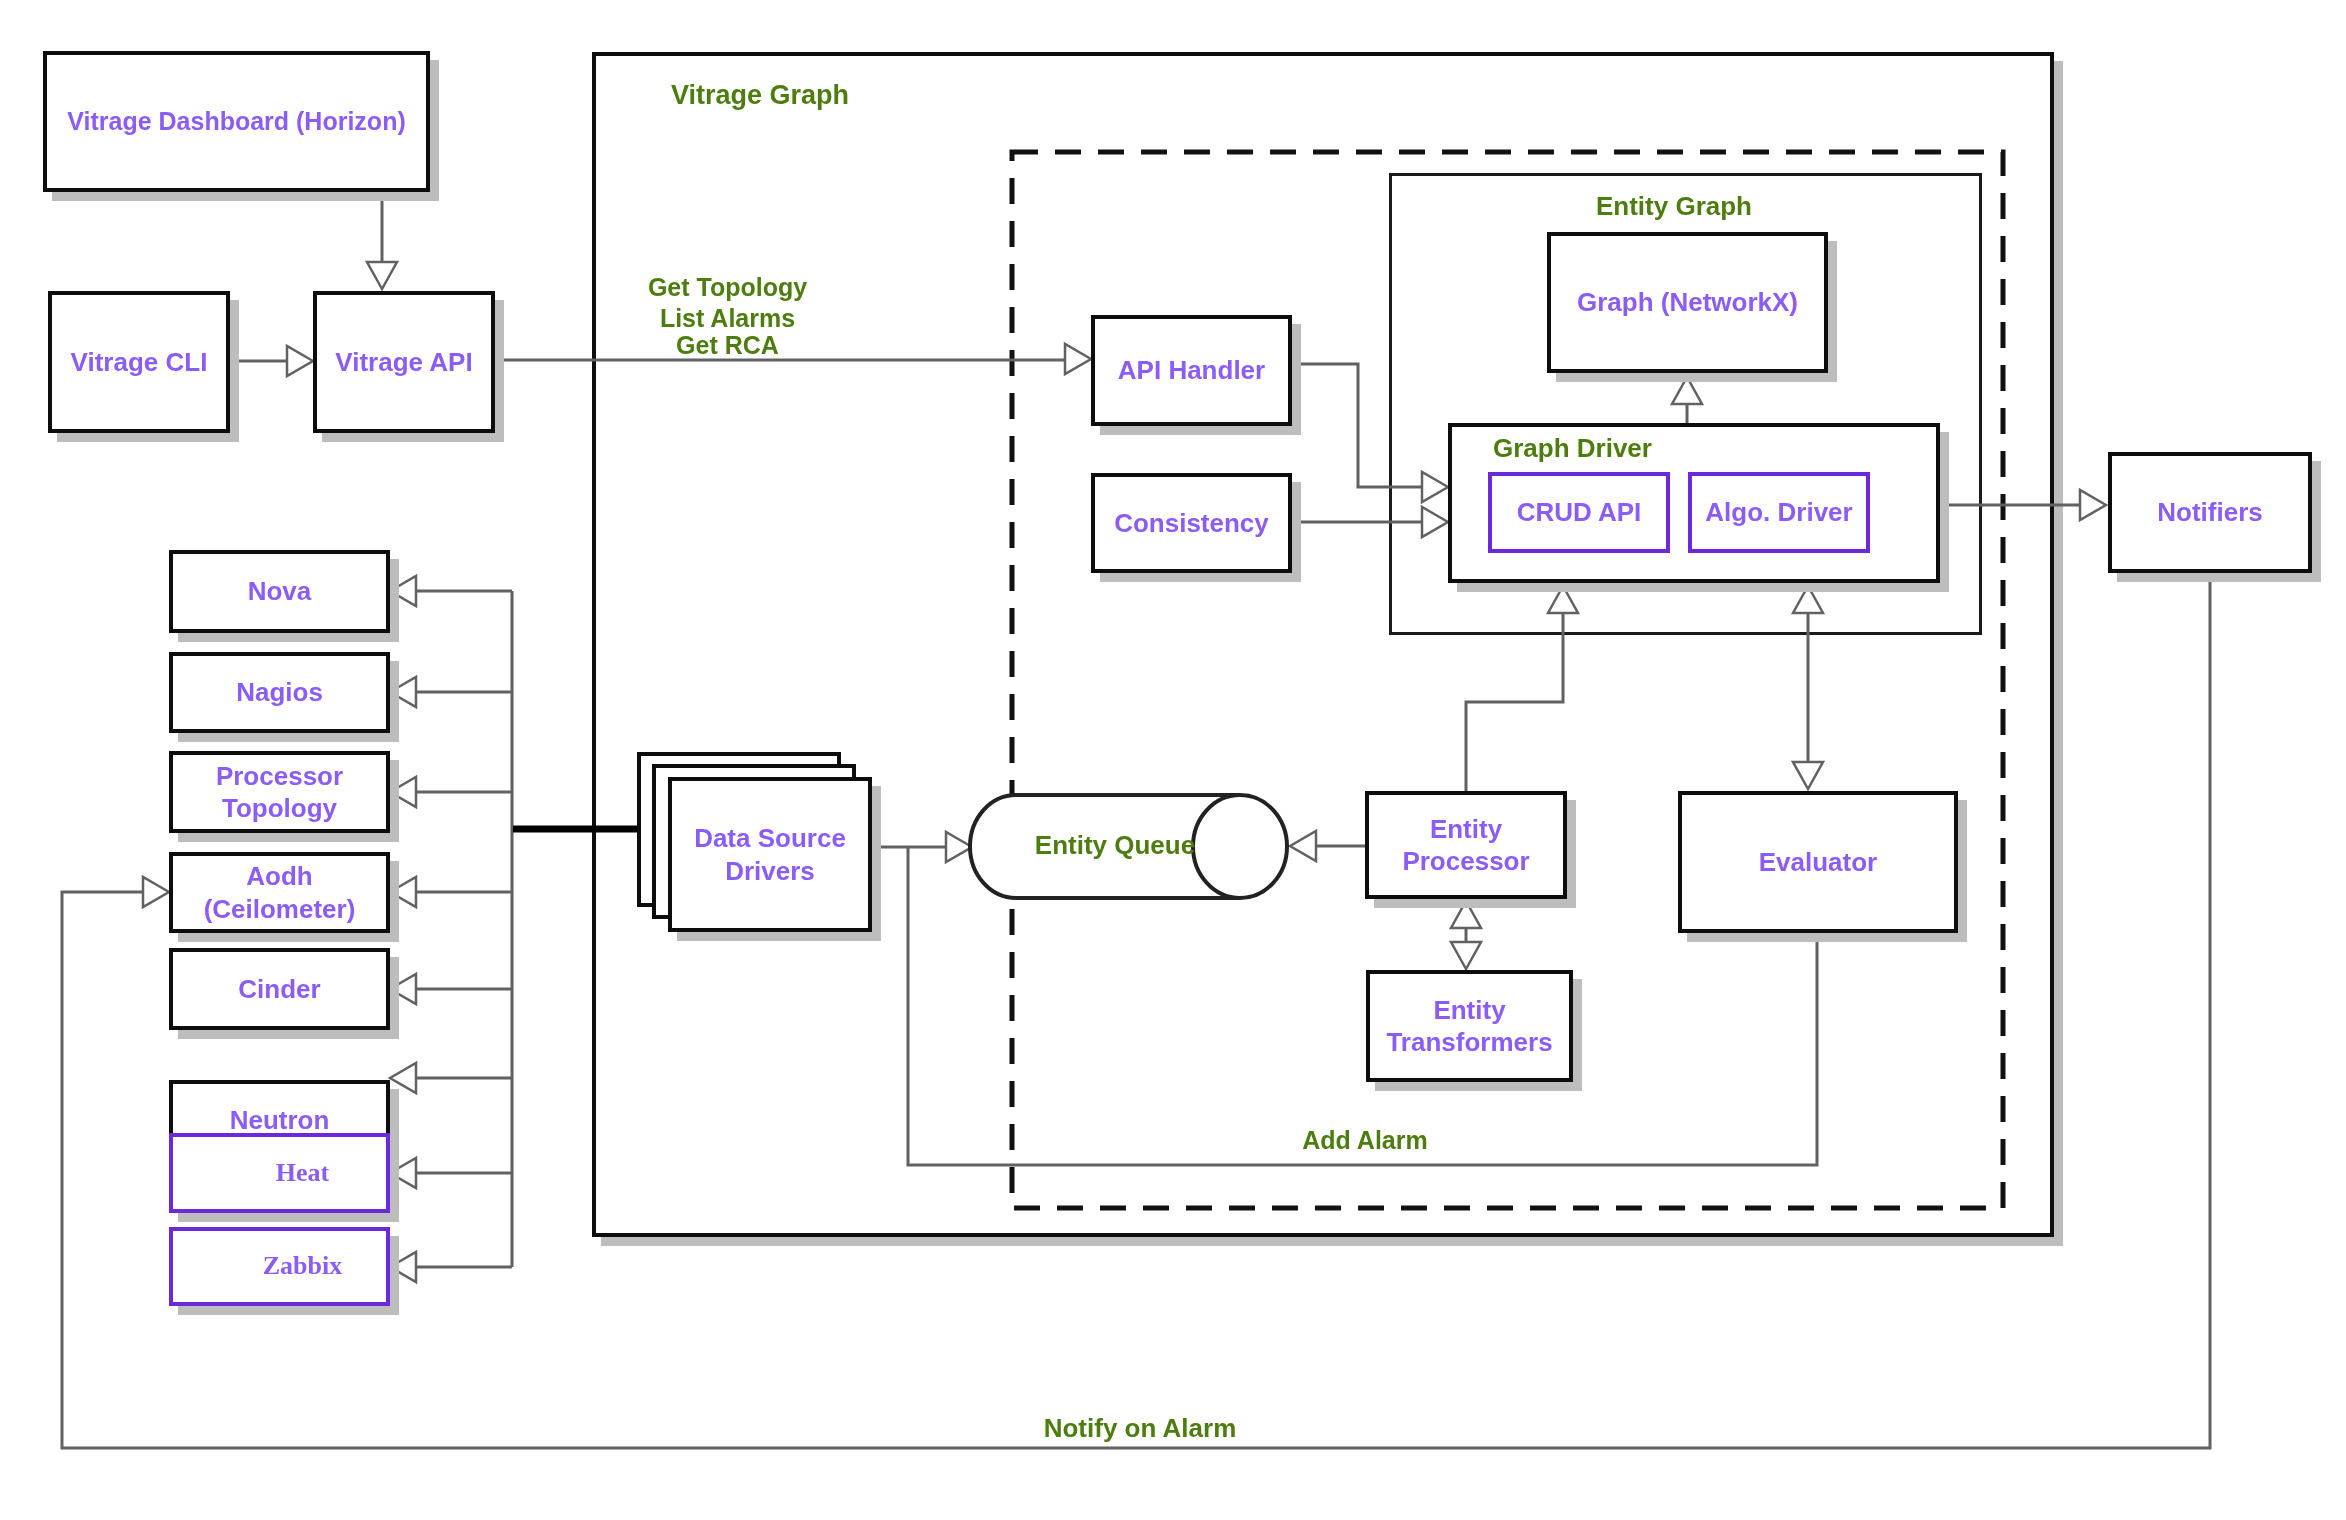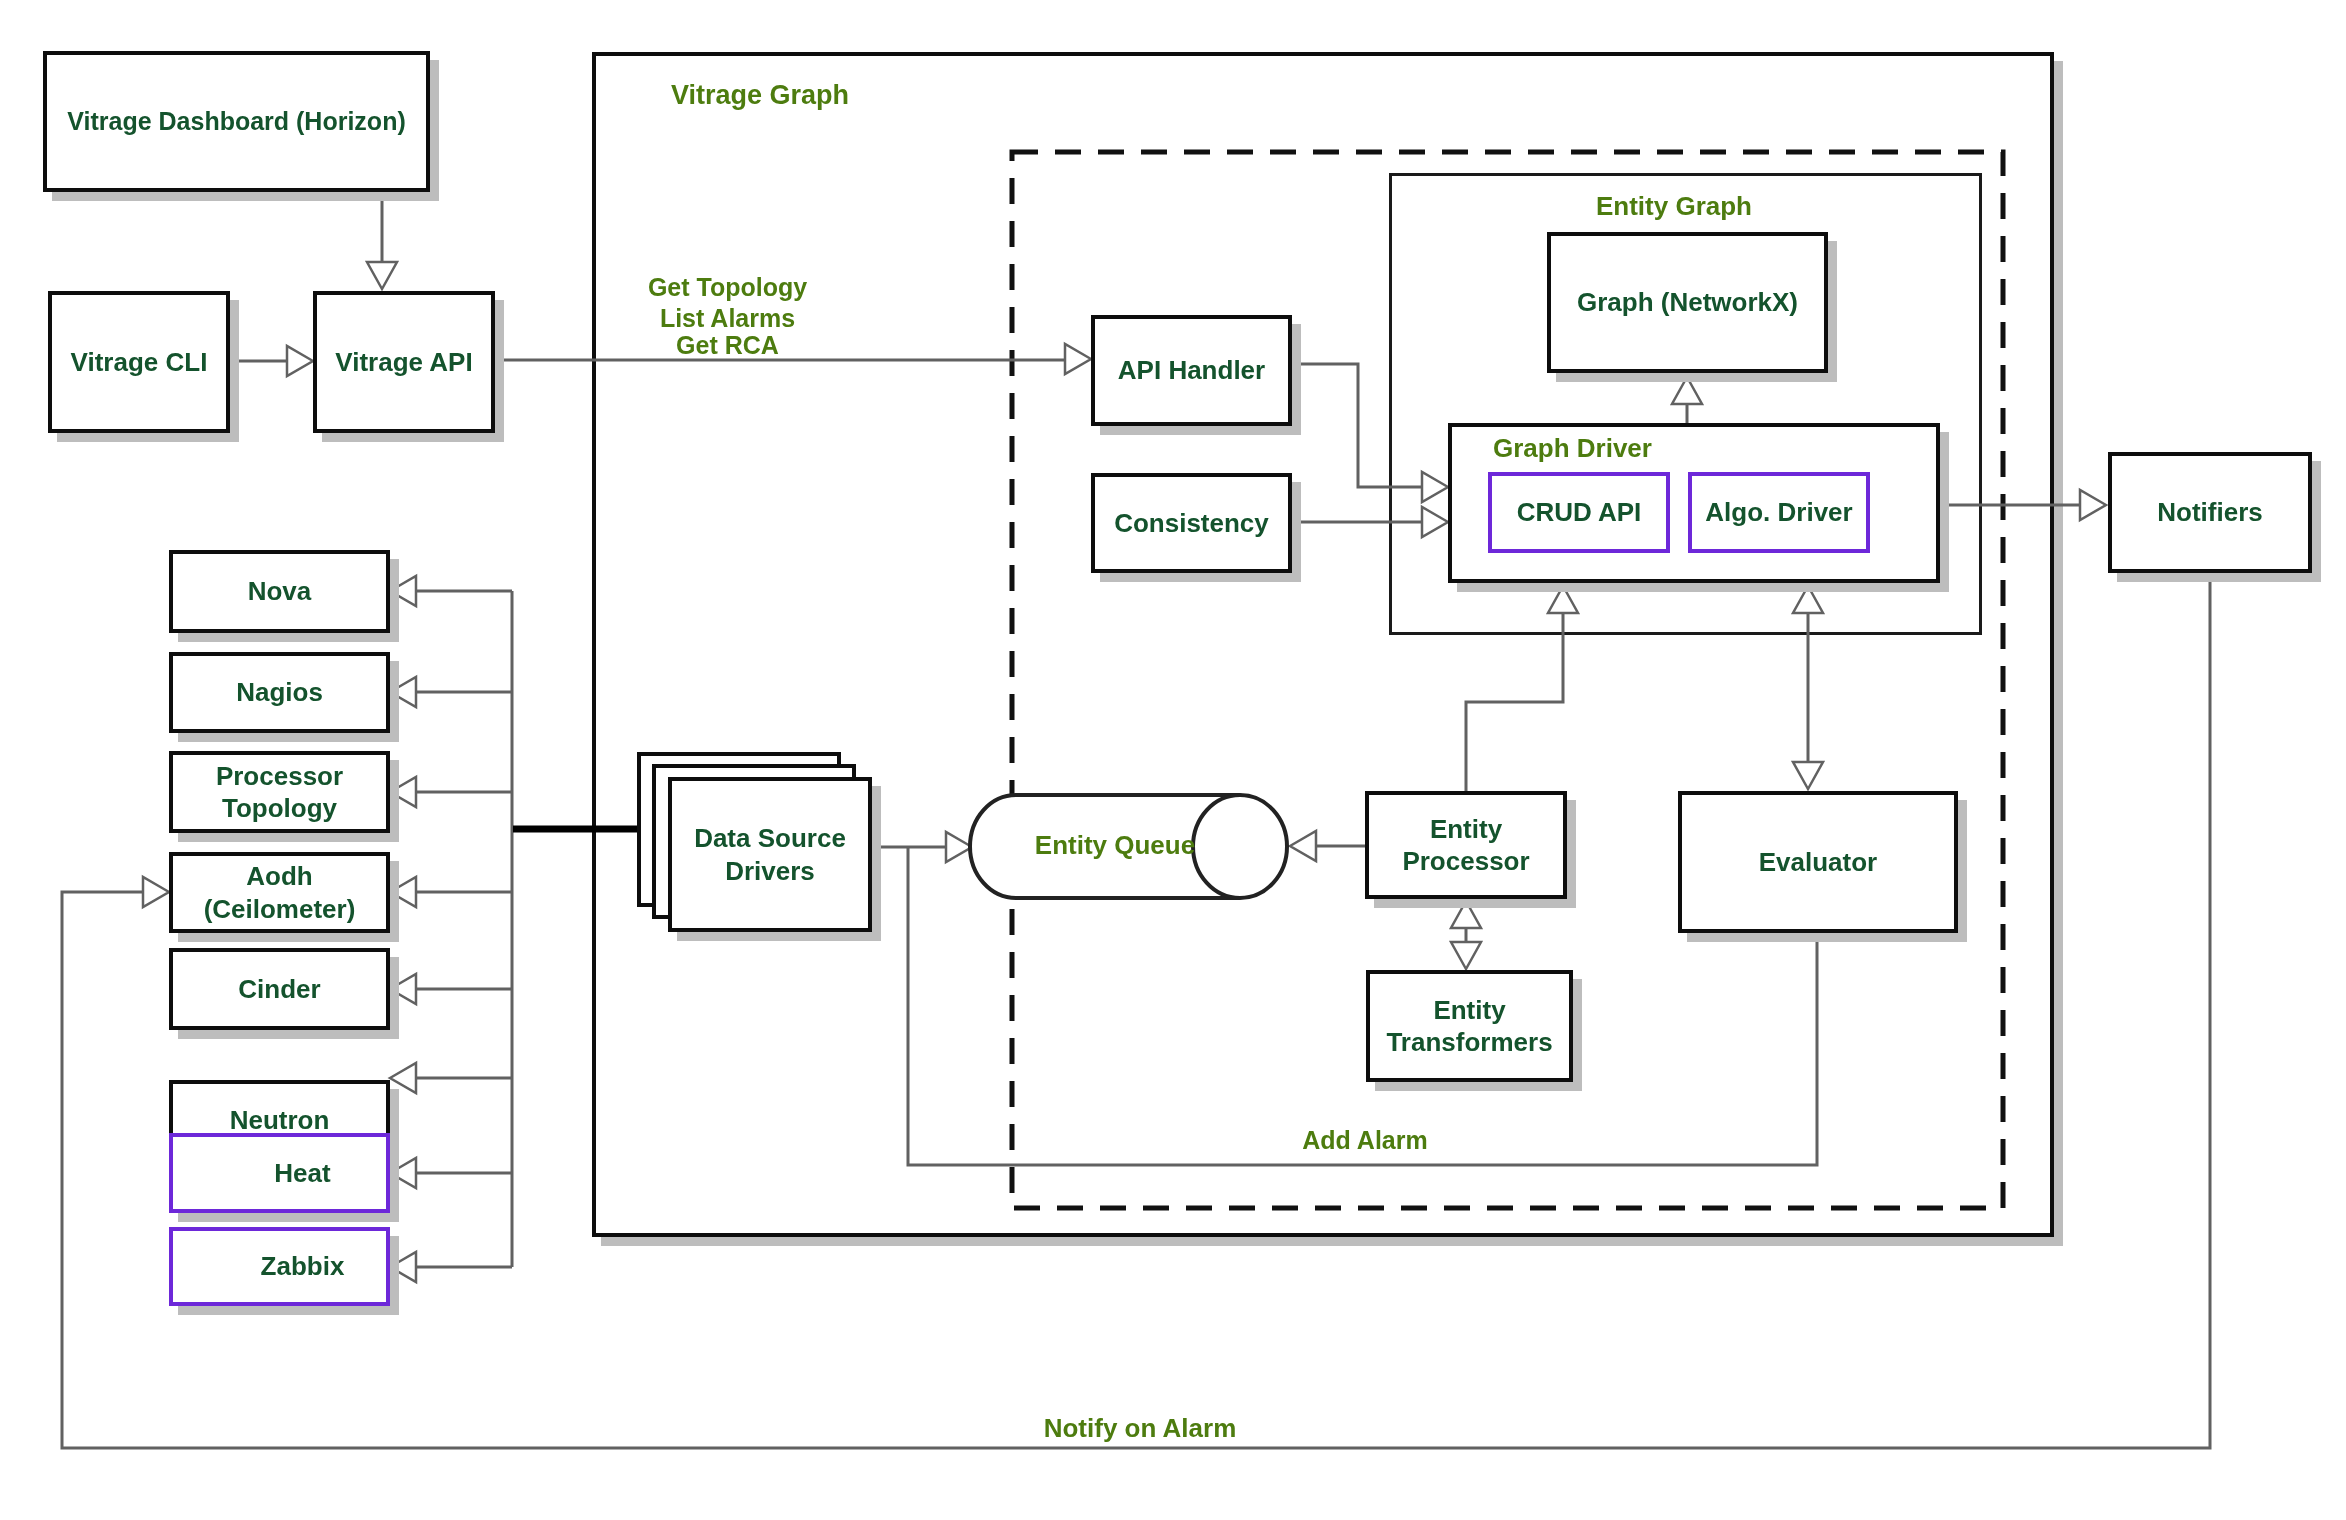--- a/index.html
+++ b/index.html
@@ -1,26 +1,26 @@
 <!DOCTYPE html>
 <html><head>
 <meta charset="utf-8">
 <style>
   html,body{margin:0;padding:0;background:#ffffff;}
   #stage{position:relative;width:2346px;height:1520px;background:#ffffff;overflow:hidden;
          font-family:"Liberation Sans","DejaVu Sans",sans-serif;}
   .node{position:absolute;background:#ffffff;display:flex;align-items:center;justify-content:center;
-        text-align:center;font-weight:bold;font-size:26px;color:#14532d;line-height:1.25;box-sizing:border-box;}
+        text-align:center;font-weight:bold;font-size:26px;color:#8b5cf6;line-height:1.25;box-sizing:border-box;}
   .b4{border:4px solid #0d0d0d;}
   .b2{border:4px solid #6d28d9;}
   .shadow{box-shadow:9px 9px 0 #bdbdbd;}
   .container{position:absolute;background:transparent;box-sizing:border-box;}
   .lbl{position:absolute;font-weight:bold;color:#4d7c0f;font-size:26px;white-space:nowrap;}
   .lbl.center{text-align:center;white-space:normal;}
-  .serif{font-family:Liberation Sans, sans-serif;padding-left:46px;}
+  .serif{font-family:Liberation Serif, serif;padding-left:46px;}
   svg.layer{position:absolute;left:0;top:0;width:2346px;height:1520px;}
   .wire{stroke:#616161;stroke-width:3;fill:none;}
   .tri{fill:#ffffff;stroke:#616161;stroke-width:2.5;}
   .z1{z-index:1}.z4{z-index:4}.z5{z-index:5}.z10{z-index:10}.z11{z-index:11}
 </style>
 </head>
 <body>
 
 <div id="stage">
 

